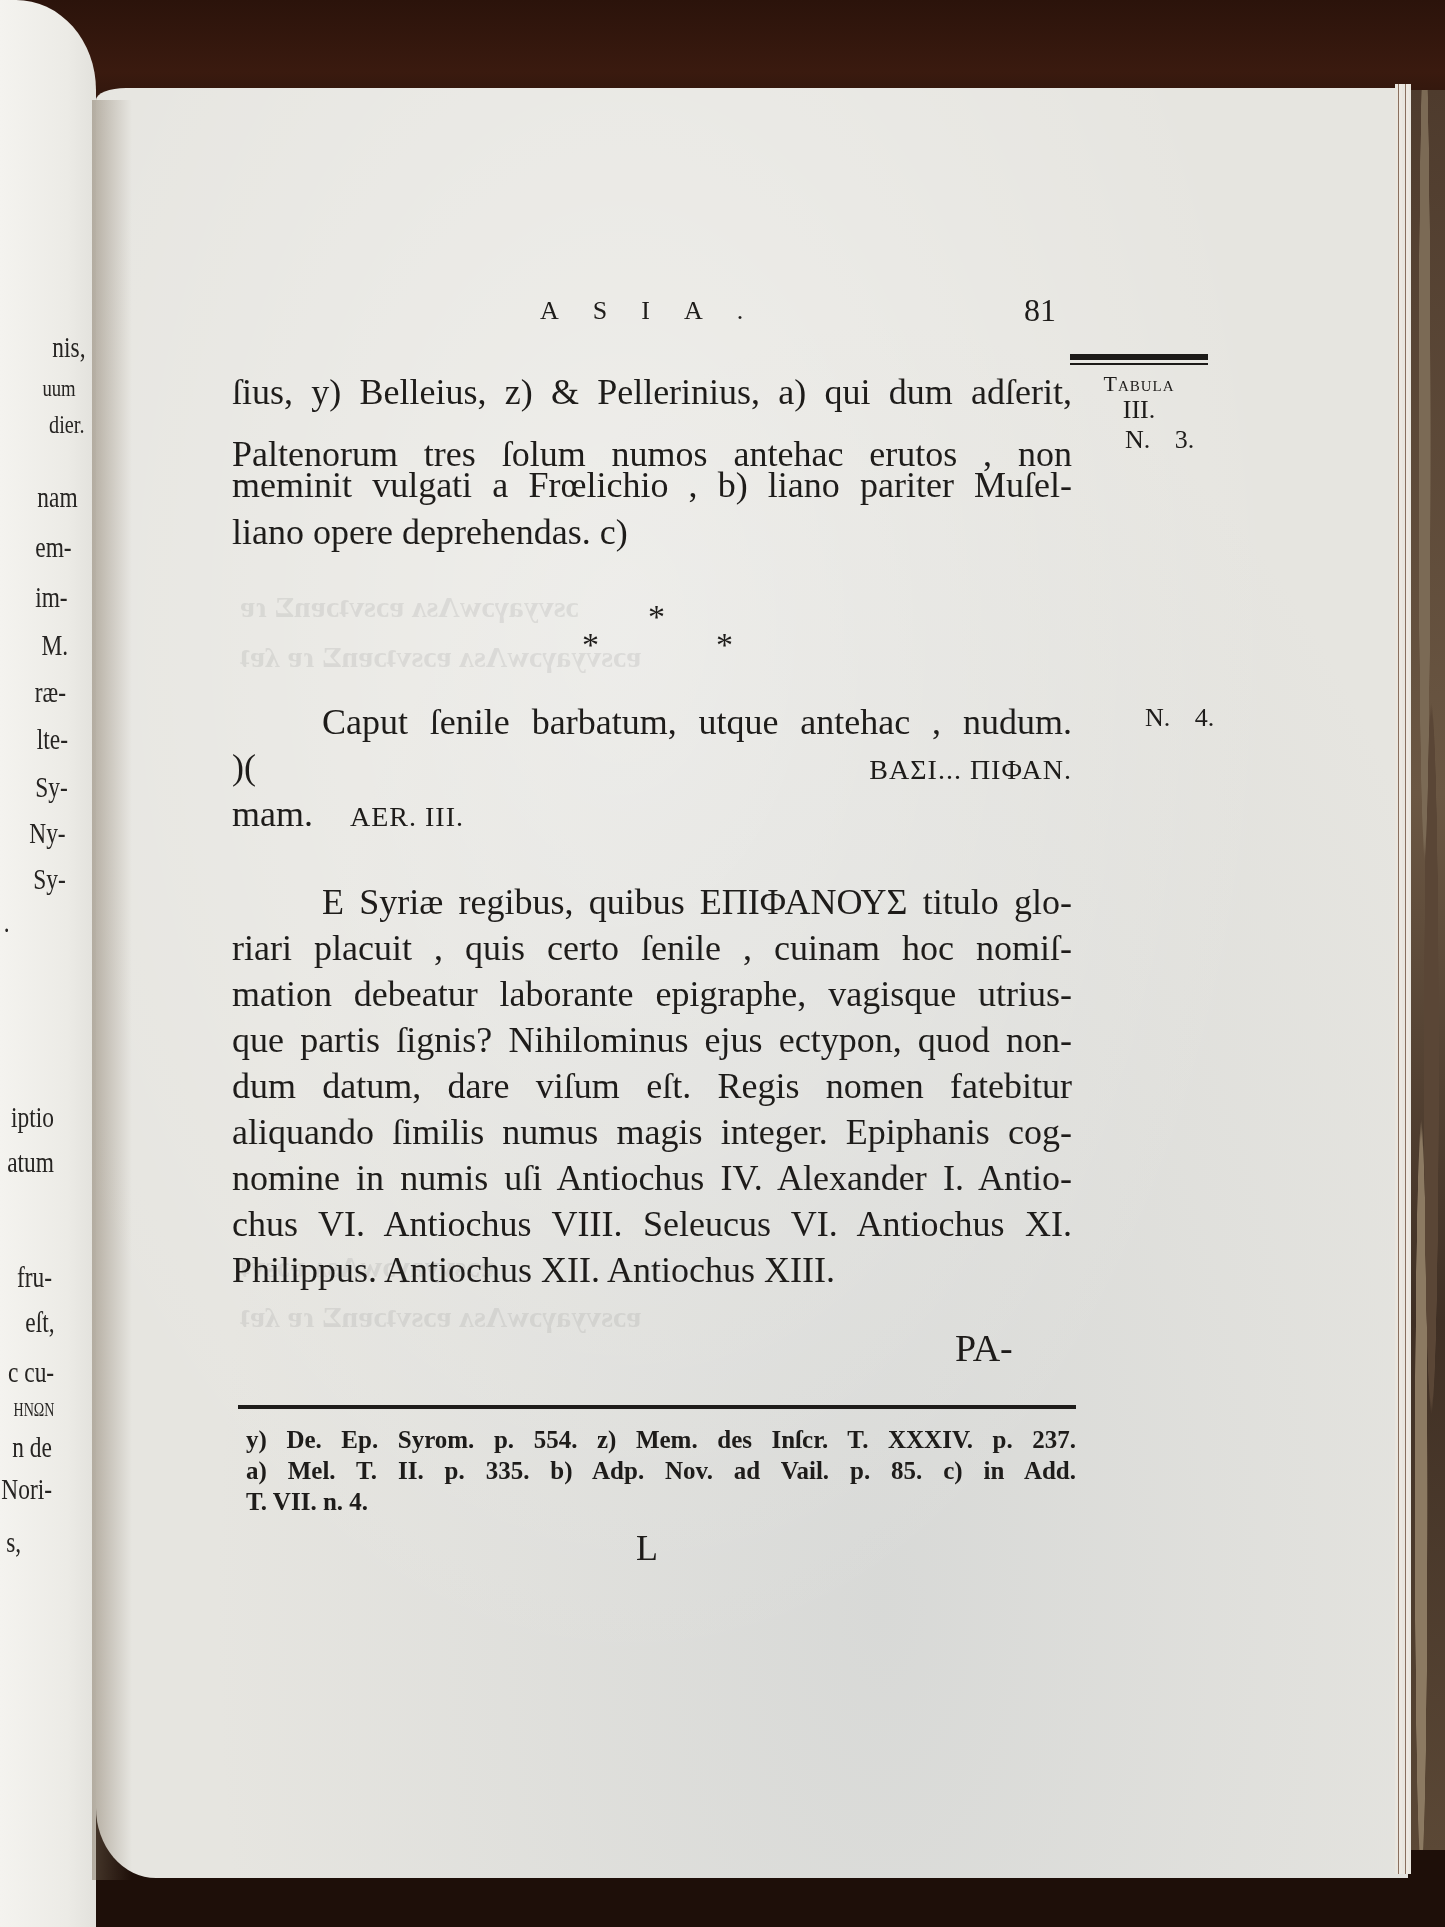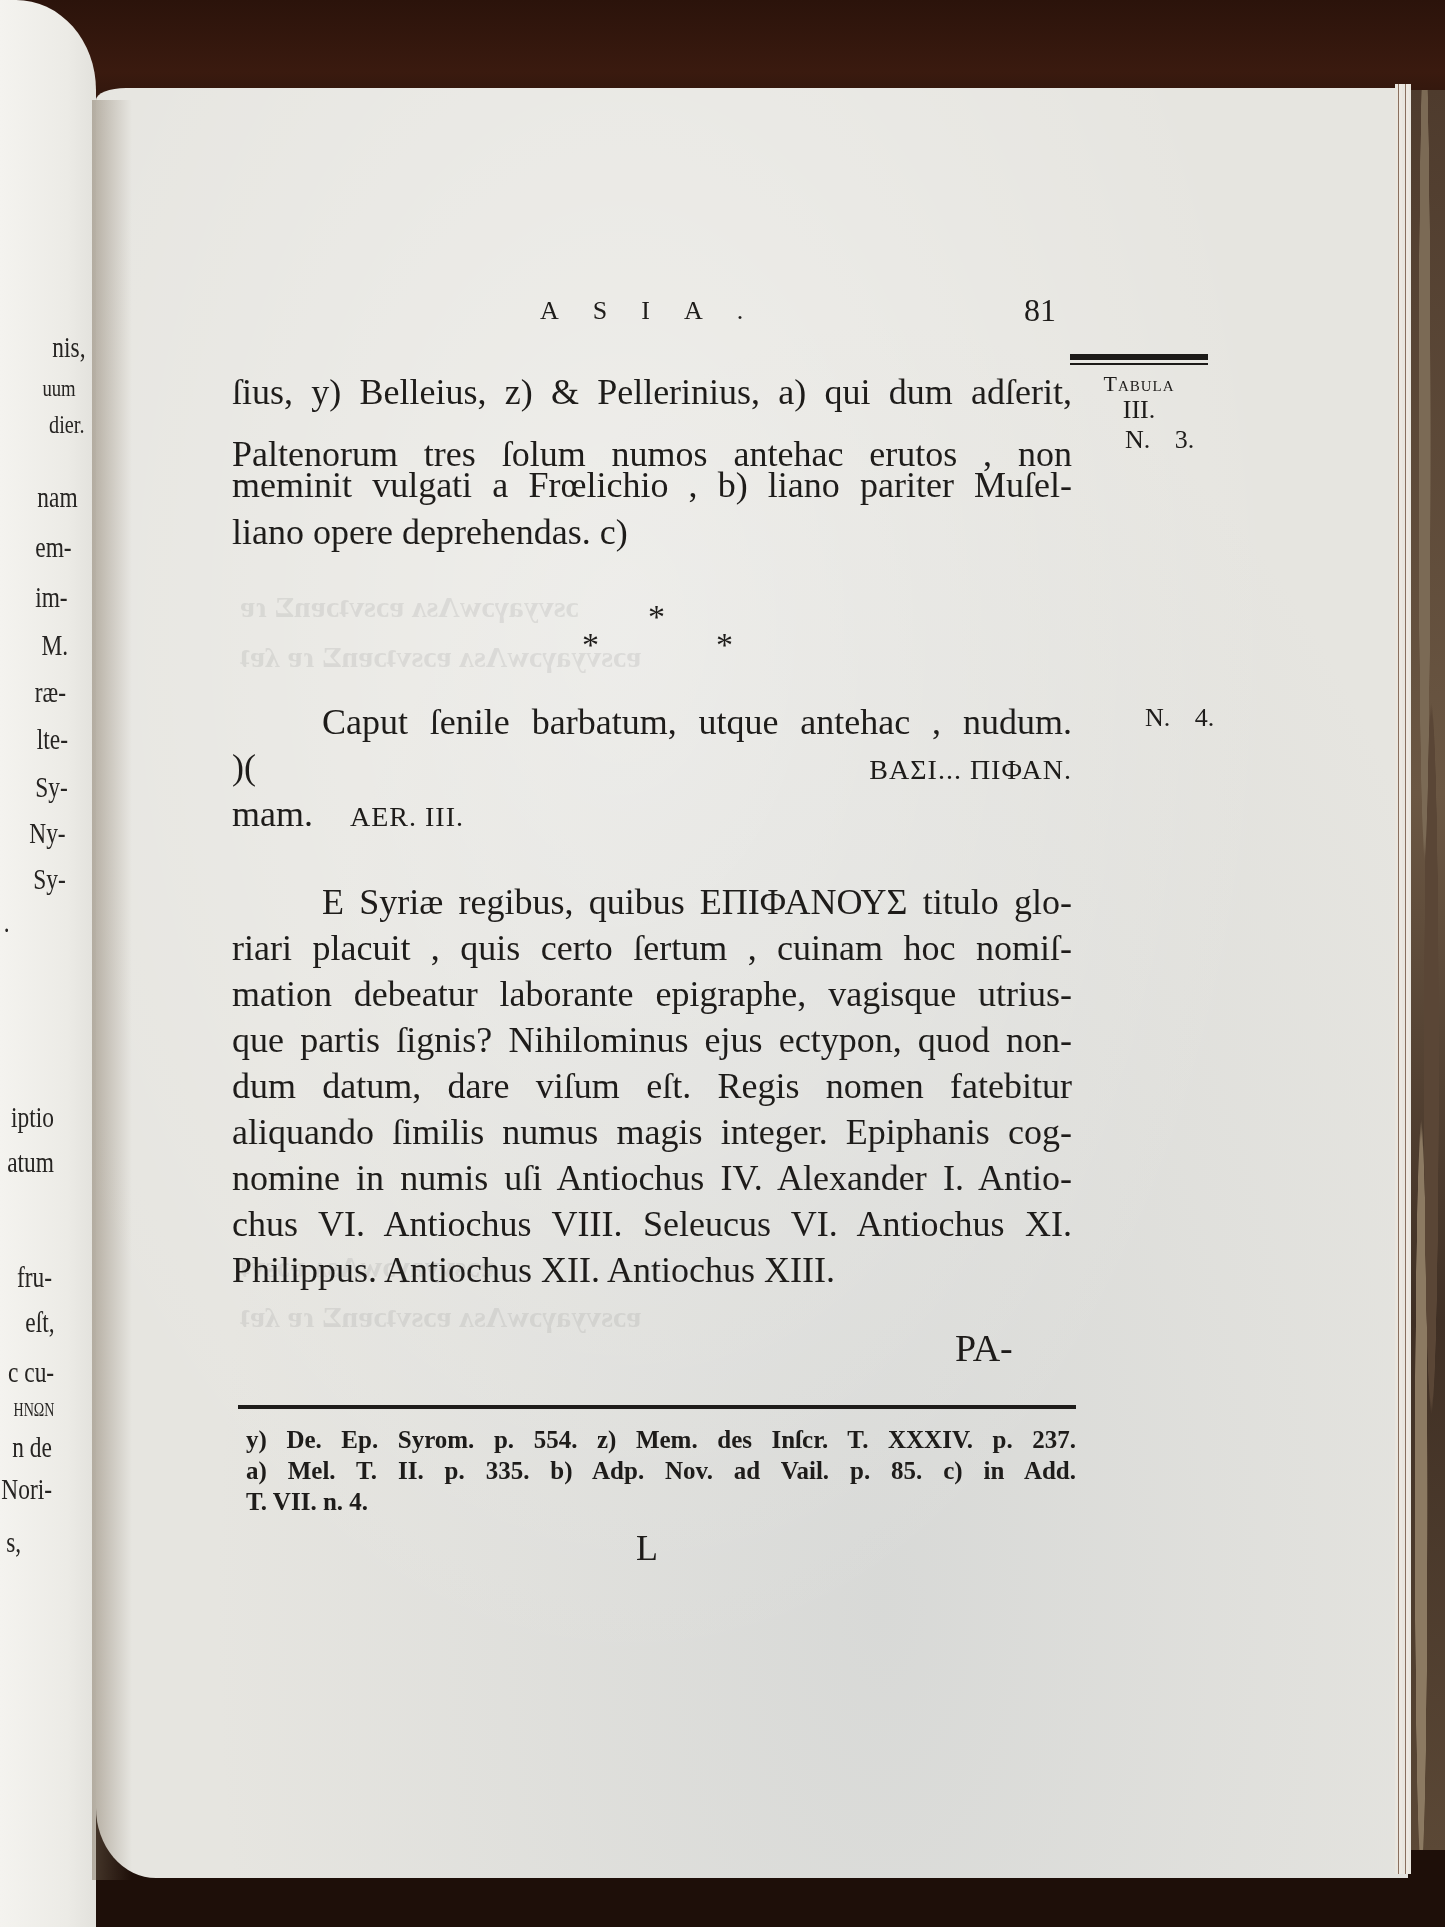--- a/index.html
+++ b/index.html
@@ -165,21 +165,21 @@
 <div class="abs" style="left:232px;top:745px;width:840px;font-size:36px;line-height:44px;display:flex;justify-content:space-between;align-items:baseline">
   <span>)(</span>
   <span class="sc">ΒΑΣΙ... ΠΙΦΑΝ.</span>
 </div>
 <div class="abs" style="left:232px;top:792px;font-size:36px;line-height:44px">
   <span>mam.</span>
   <span class="sc" style="margin-left:28px">AER. III.</span>
 </div>
 
 <div class="abs body-line indent" style="top:880px">E Syriæ regibus, quibus ΕΠΙΦΑΝΟΥΣ titulo glo-</div>
-<div class="abs body-line" style="top:926px">riari placuit , quis certo ſertum , cuinam hoc nomiſ-</div>
+<div class="abs body-line" style="top:926px">riari placuit , quis certo ſenile , cuinam hoc nomiſ-</div>
 <div class="abs body-line" style="top:972px">mation debeatur laborante epigraphe, vagisque utrius-</div>
 <div class="abs body-line" style="top:1018px">que partis ſignis? Nihilominus ejus ectypon, quod non-</div>
 <div class="abs body-line" style="top:1064px">dum datum, dare viſum eſt. Regis nomen fatebitur</div>
 <div class="abs body-line" style="top:1110px">aliquando ſimilis numus magis integer. Epiphanis cog-</div>
 <div class="abs body-line" style="top:1156px">nomine in numis uſi Antiochus IV. Alexander I. Antio-</div>
 <div class="abs body-line" style="top:1202px">chus VI. Antiochus VIII. Seleucus VI. Antiochus XI.</div>
 <div class="abs body-line last" style="top:1248px">Philippus. Antiochus XII. Antiochus XIII.</div>
 
 <div class="abs catchword">PA-</div>
 

